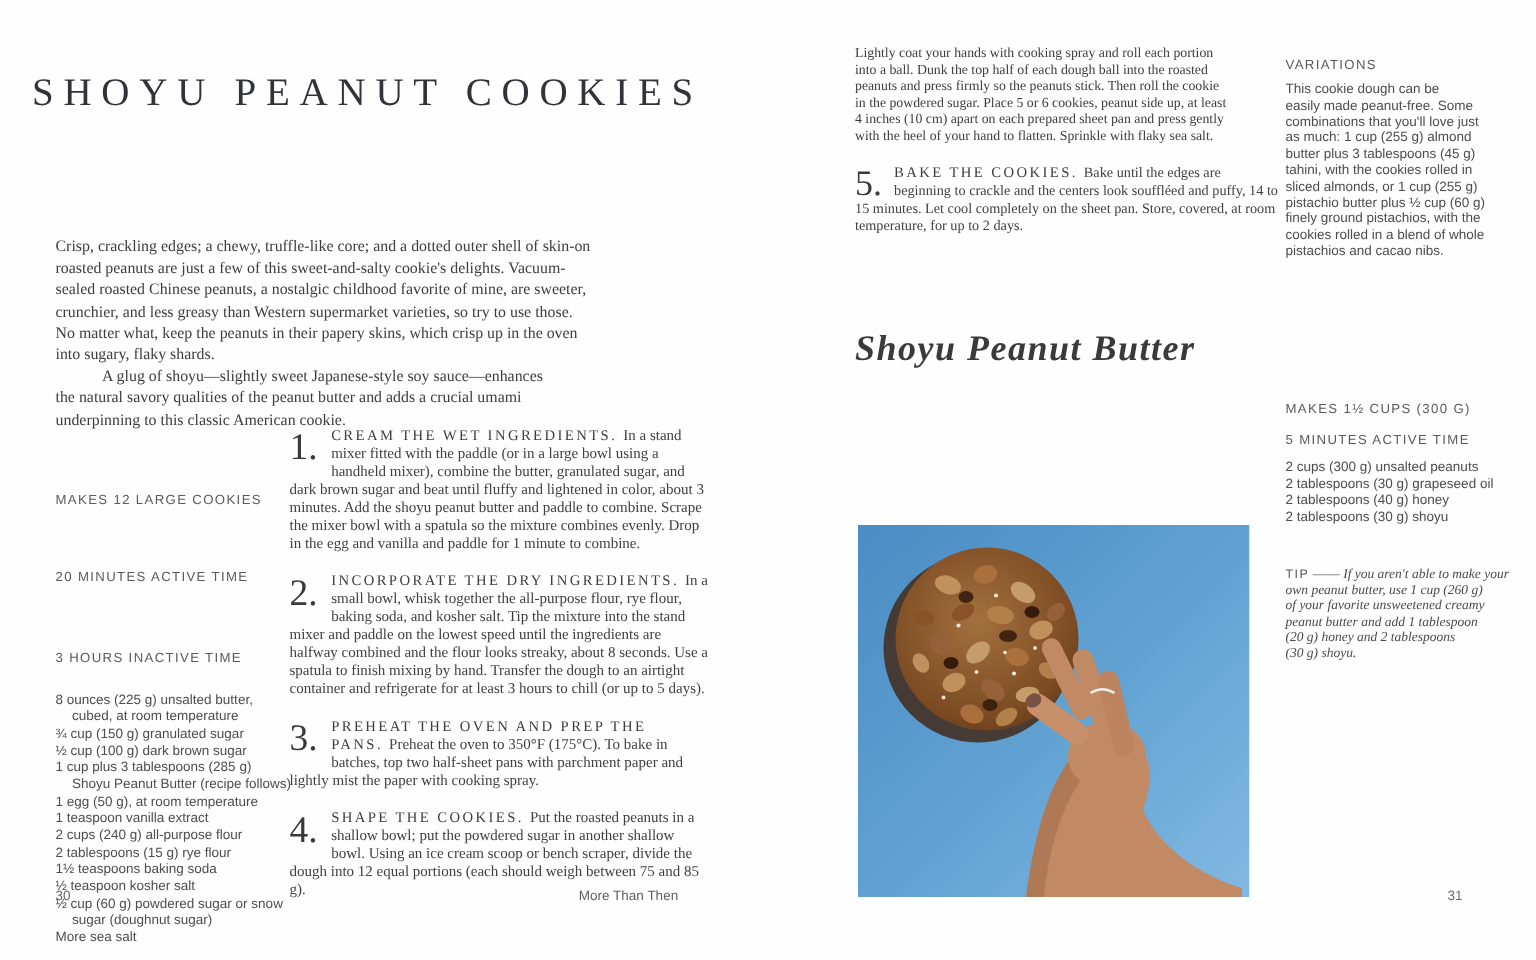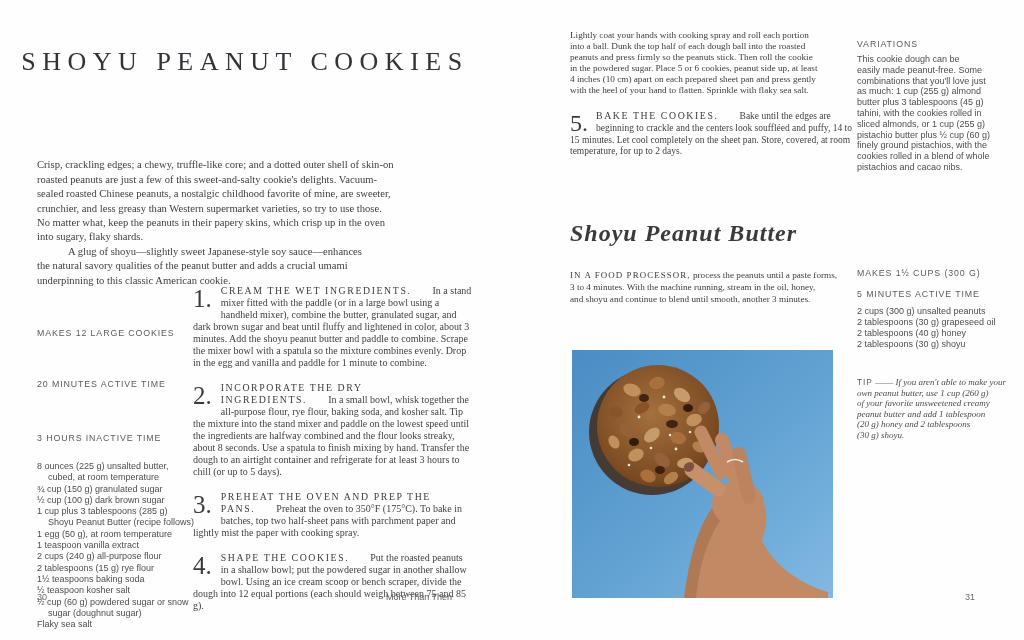--- a/index.html
+++ b/index.html
@@ -19,21 +19,21 @@
   .side-left{left:37px;top:288px;width:158px;}
   .lbl{font-family:"Liberation Sans",sans-serif;font-size:8.8px;letter-spacing:0.9px;color:#5a5a5a;margin-top:40px;}
   .side-left .lbl{display:block;}
   .times{margin-top:11px;line-height:13.5px;}
   ul.ing{list-style:none;margin:16px 0 0 0;padding:0;font-size:9px;line-height:11.3px;}
   ul.ing li{padding-left:11px;text-indent:-11px;margin:0;}
   .steps{left:193px;top:285px;width:280px;}
   .step{margin-bottom:13px;overflow:visible;font-size:10px;line-height:12px;}
   .step:after{content:"";display:block;clear:both;}
   .step-num{float:left;font-size:25px;line-height:23px;margin:2px 9px 0 0;color:#3a3a3a;}
-  .step-head{font-size:9.8px;letter-spacing:1.6px;color:#3c3c3c;margin-right:21px;}
+  .step-head{font-size:9.8px;letter-spacing:1.6px;color:#3c3c3c;margin-right:4px;}
   
   .cont{left:570px;top:30px;width:290px;font-size:9.2px;line-height:10.9px;white-space:pre-line;color:#3d3d3d;}
   .step5{left:570px;top:110px;width:284px;font-size:9.5px;line-height:11.8px;}
   .step5 .step-num{font-size:24px;line-height:22px;margin:2px 8px 0 0;}
   .sub-title{left:570px;top:200px;width:300px;font-style:italic;font-size:24px;letter-spacing:1px;color:#3a3a3a;}
   .fp{left:570px;top:258px;width:290px;font-size:9.2px;line-height:11.9px;white-space:pre-line;color:#3d3d3d;}
   .fp .lead{letter-spacing:1.1px;font-size:8.9px;color:#3c3c3c;}
   .var-lbl{left:857px;top:33px;width:160px;}
   .var-body{left:857px;top:54px;width:164px;font-size:9px;line-height:10.8px;white-space:pre-line;}
   .yield2{left:857px;top:262px;width:164px;}
@@ -83,21 +83,21 @@
       <li>¾ cup (150 g) granulated sugar</li>
       <li>½ cup (100 g) dark brown sugar</li>
       <li>1 cup plus 3 tablespoons (285 g) Shoyu Peanut Butter (recipe follows)</li>
       <li>1 egg (50 g), at room temperature</li>
       <li>1 teaspoon vanilla extract</li>
       <li>2 cups (240 g) all-purpose flour</li>
       <li>2 tablespoons (15 g) rye flour</li>
       <li>1½ teaspoons baking soda</li>
       <li>½ teaspoon kosher salt</li>
       <li>½ cup (60 g) powdered sugar or snow sugar (doughnut sugar)</li>
-      <li>Flaky sea salt</li>
+      <li>More sea salt</li>
     </ul>
   </div>
 
   <div class="abs steps">
     <div class="step">
       <span class="step-num">1.</span><span class="step-head">CREAM THE WET INGREDIENTS.</span><span>In a stand mixer fitted with the paddle (or in a large bowl using a handheld mixer), combine the butter, granulated sugar, and dark brown sugar and beat until fluffy and lightened in color, about 3 minutes. Add the shoyu peanut butter and paddle to combine. Scrape the mixer bowl with a spatula so the mixture combines evenly. Drop in the egg and vanilla and paddle for 1 minute to combine.</span>
     </div>
     <div class="step">
       <span class="step-num">2.</span><span class="step-head">INCORPORATE THE DRY INGREDIENTS.</span><span>In a small bowl, whisk together the all-purpose flour, rye flour, baking soda, and kosher salt. Tip the mixture into the stand mixer and paddle on the lowest speed until the ingredients are halfway combined and the flour looks streaky, about 8 seconds. Use a spatula to finish mixing by hand. Transfer the dough to an airtight container and refrigerate for at least 3 hours to chill (or up to 5 days).</span>
     </div>
@@ -115,25 +115,20 @@
 in the powdered sugar. Place 5 or 6 cookies, peanut side up, at least
 4 inches (10 cm) apart on each prepared sheet pan and press gently
 with the heel of your hand to flatten. Sprinkle with flaky sea salt.</div>
 
   <div class="abs step5 step">
     <span class="step-num">5.</span><span class="step-head">BAKE THE COOKIES.</span><span>Bake until the edges are beginning to crackle and the centers look souffléed and puffy, 14 to 15 minutes. Let cool completely on the sheet pan. Store, covered, at room temperature, for up to 2 days.</span>
   </div>
 
   <h2 class="abs sub-title">Shoyu Peanut Butter</h2>
 
-  <div class="abs fp">
-    <span class="lead">IN A FOOD PROCESSOR,</span><span> process the peanuts until a paste forms,
-3 to 4 minutes. With the machine running, stream in the oil, honey,
-and shoyu and continue to blend until smooth, another 3 minutes.</span>
-  </div>
 
   <div class="abs var-lbl">
     <span class="lbl">VARIATIONS</span>
   </div>
   <div class="abs side var-body">This cookie dough can be
 easily made peanut-free. Some
 combinations that you'll love just
 as much: 1 cup (255 g) almond
 butter plus 3 tablespoons (45 g)
 tahini, with the cookies rolled in

